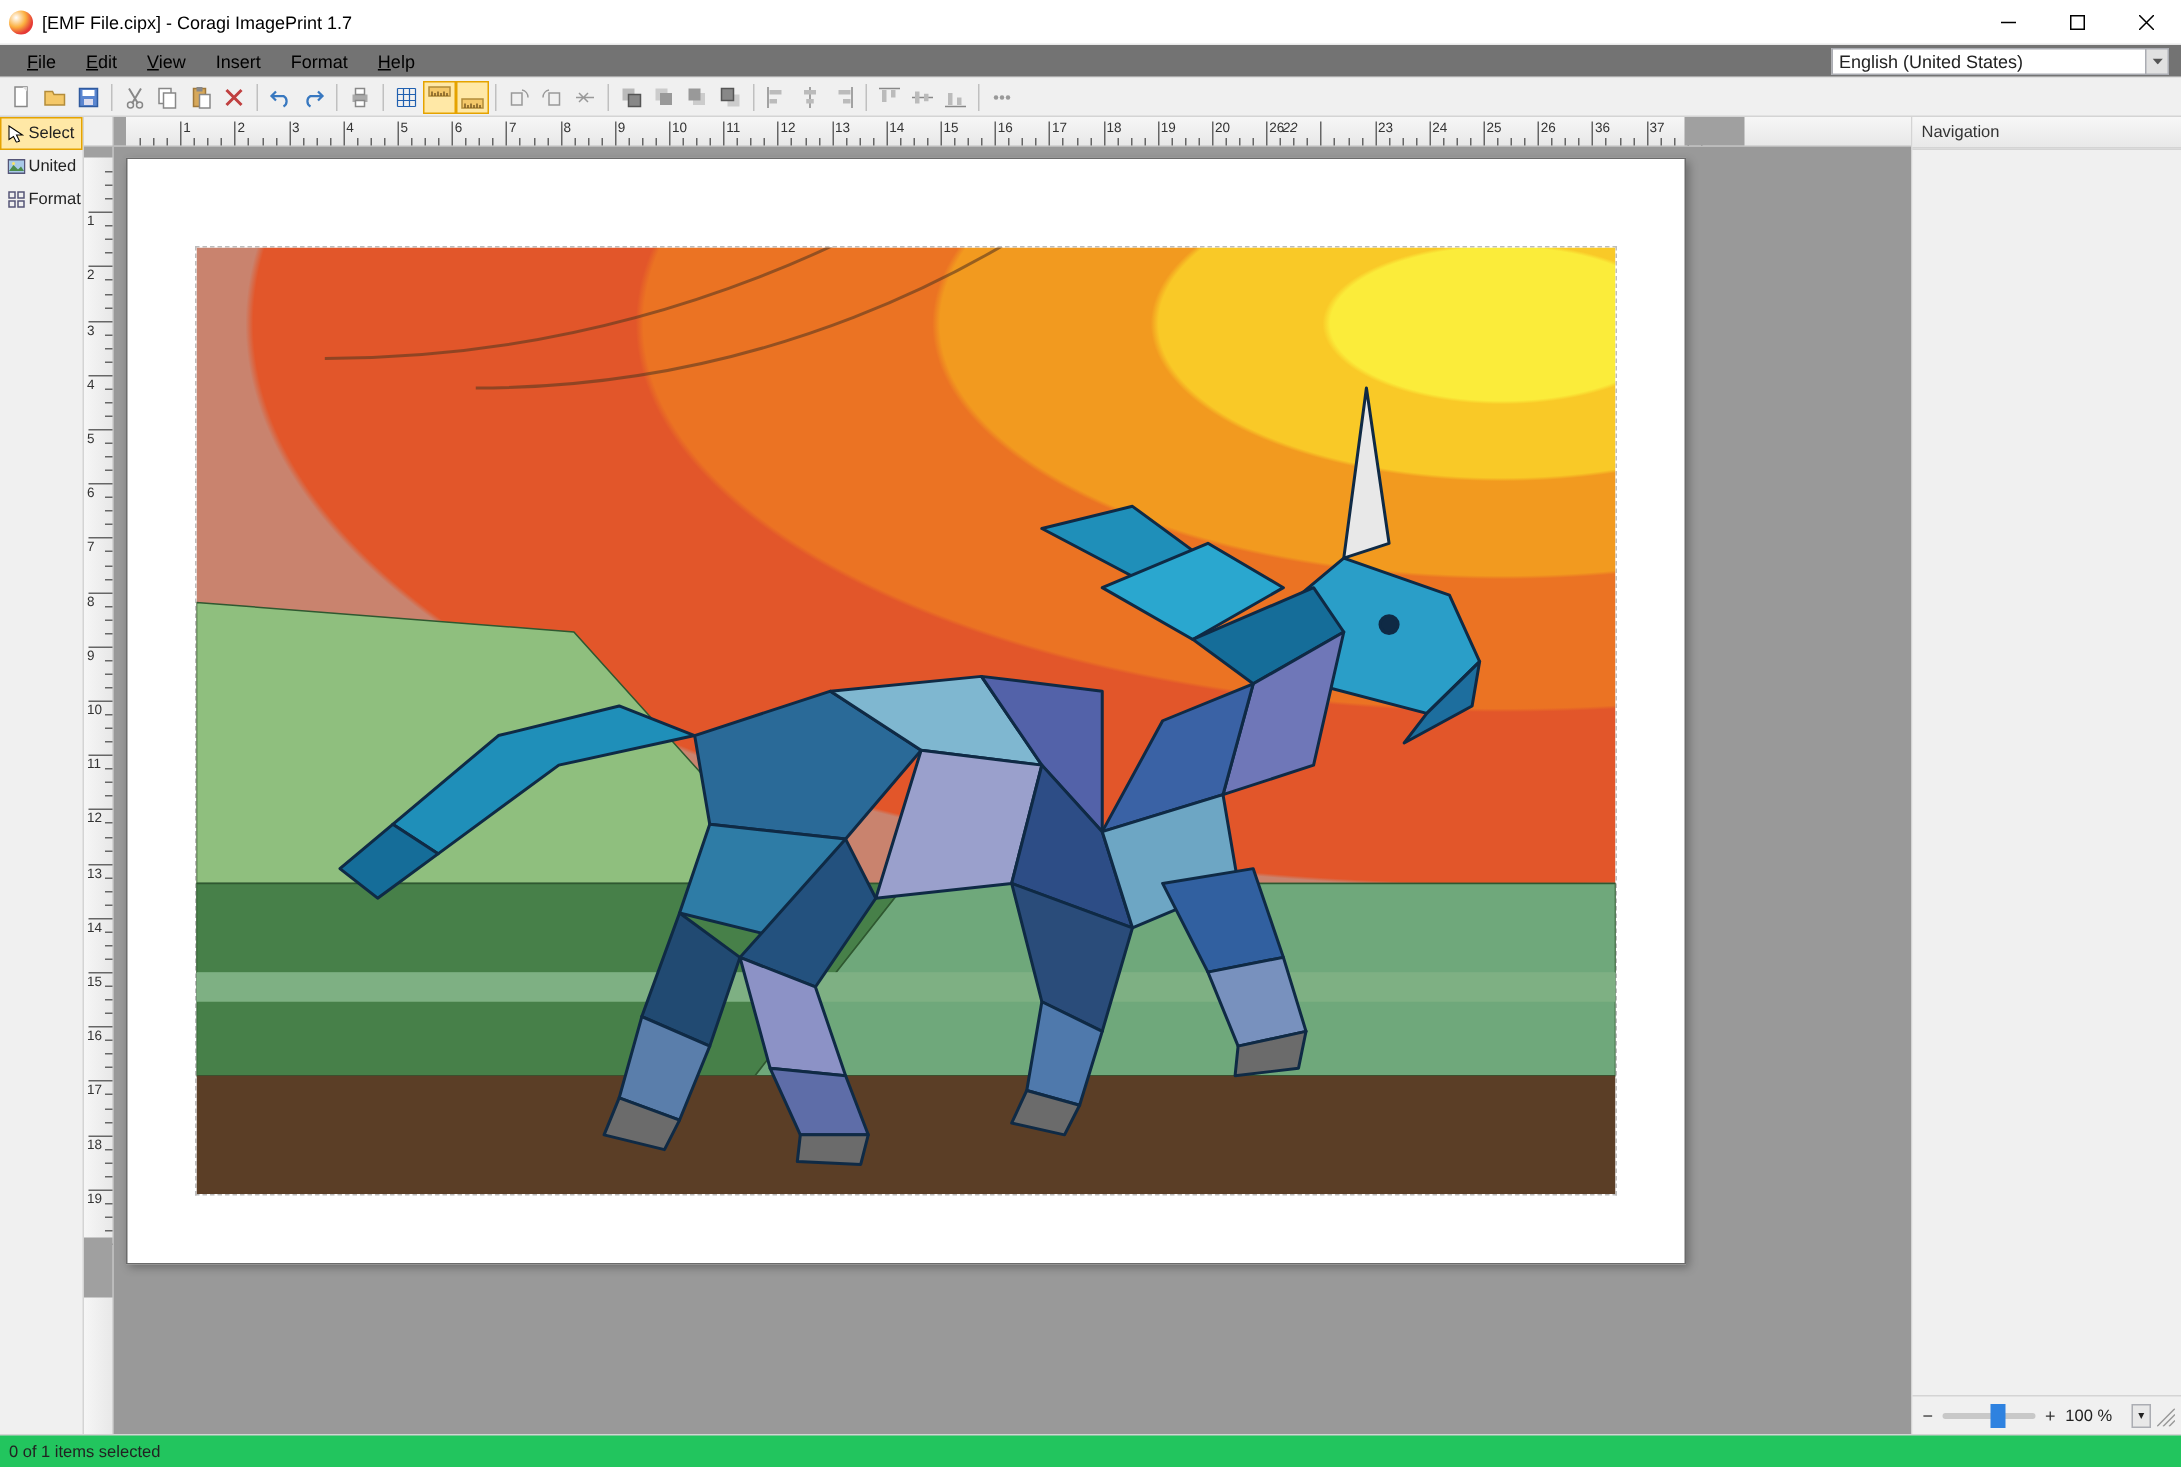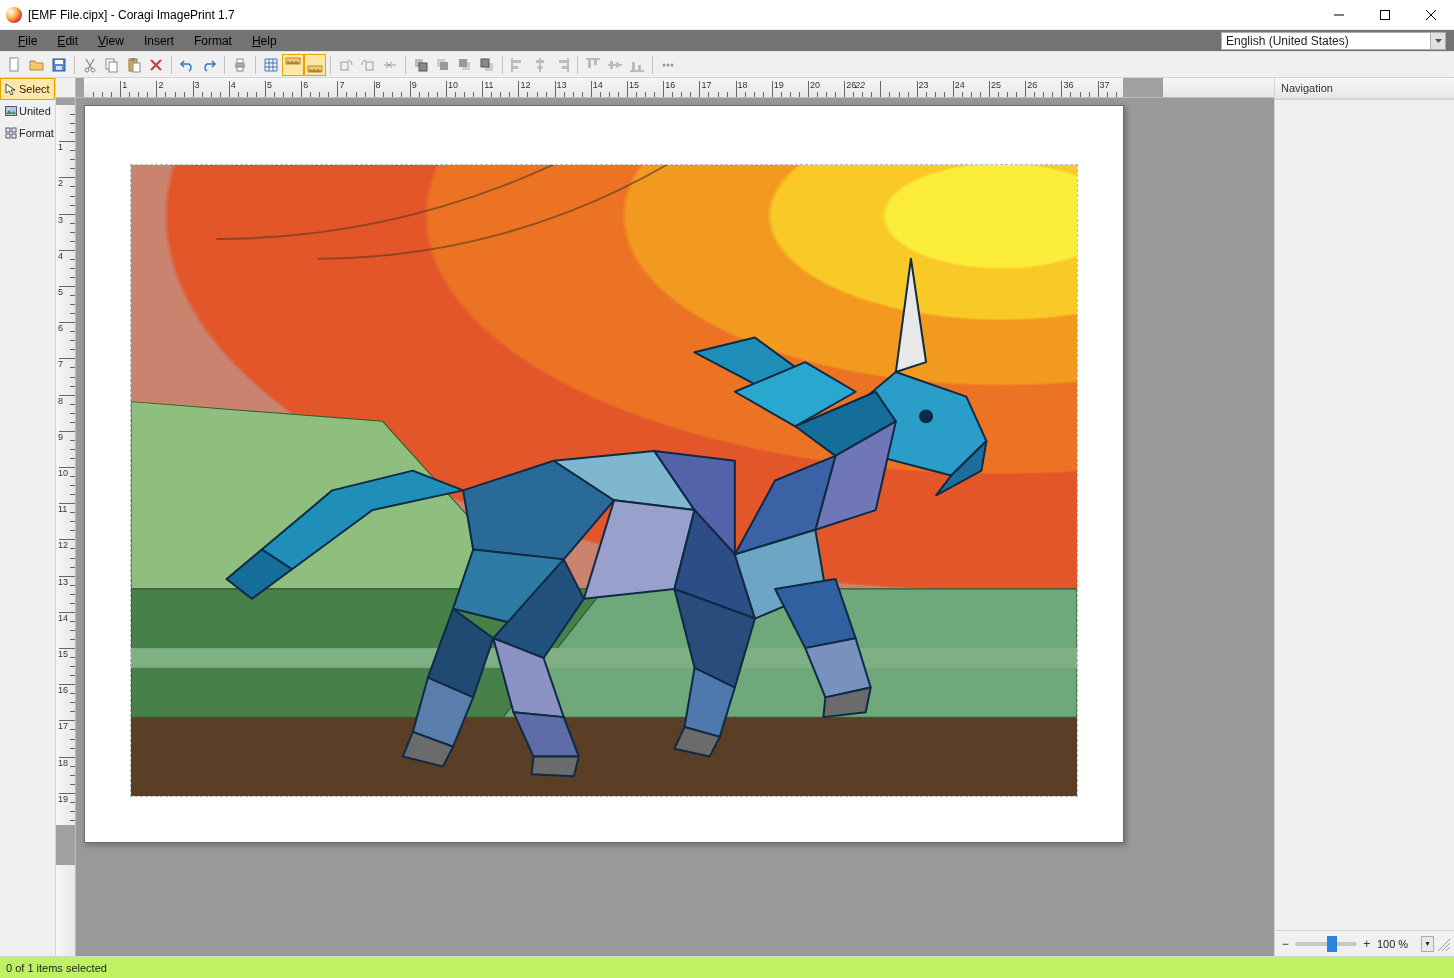--- a/index.html
+++ b/index.html
@@ -64,21 +64,21 @@
   
   .zoom-bar { height: 26px; border-top: 1px solid #d4d4d4; display: flex; align-items: center; padding: 0 4px; gap: 4px; background: #f0f0f0; }
   .zoom-bar .zbtn { width: 14px; height: 14px; display: flex; align-items: center; justify-content: center; font-size: 12px; color: #333; }
   .zoom-bar .slider-track { width: 70px; height: 4px; background: #c8c8c8; position: relative; border-radius: 2px; }
   .zoom-bar .slider-thumb { width: 10px; height: 16px; background: #2e82e0; position: absolute; top: -6px; left: 32px; border-radius: 0; }
   .zoom-bar .zlbl { font-size: 11px; width: 46px; }
   .zoom-dd-btn { width: 14px; height: 16px; border: 1px solid #abadb3; background: #e8e8e8; display: flex; align-items: center; justify-content: center; font-size: 8px; }
   .corner-grip { width: 14px; height: 14px; color: #888; display: flex; align-items: flex-end; justify-content: flex-end; }
 
   
-  .statusbar { height: 22px; background: #bef264; border-top: 1px solid #d4d4d4; display: flex; align-items: center; padding: 0 6px; font-size: 11px; }
+  .statusbar { height: 22px; background: #22c55e; border-top: 1px solid #d4d4d4; display: flex; align-items: center; padding: 0 6px; font-size: 11px; }
 </style>
 </head>
 <body>
 
 <div class="titlebar">
   <div class="app-icon"></div>
   <span class="title-text">
     <span>[EMF File.cipx]</span>
     <span> - </span>
     <span>Coragi ImagePrint 1.7</span>

